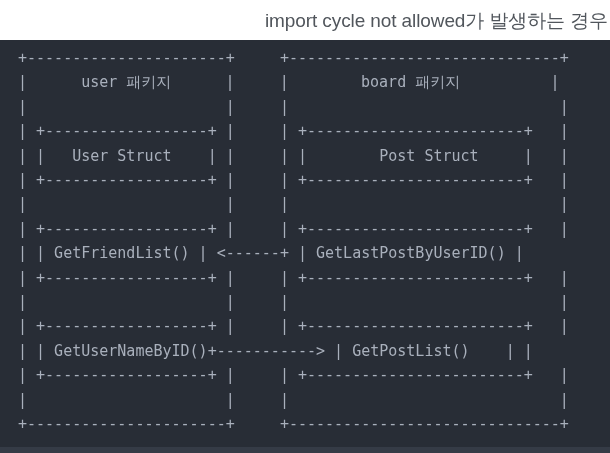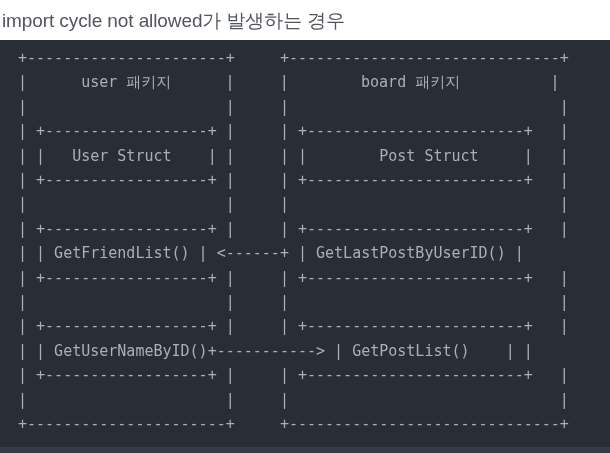--- a/index.html
+++ b/index.html
@@ -9,20 +9,21 @@
     background: #ffffff;
     position: relative;
     font-family: "Liberation Sans", sans-serif;
   }
   .title {
     margin: 0;
     padding: 7px 2px 0 2px;
     font: 400 19px/27px "Liberation Sans", sans-serif;
     color: #51565c;
     letter-spacing: -0.1px;
+    text-align: right;
   }
   .code-block {
     position: absolute;
     left: 0; right: 0; top: 40px; bottom: 0;
     background: #282d36;
   }
   .ascii {
     margin: 0;
     padding: 6px 0 0 18px;
     font-family: "DejaVu Sans Mono", "Liberation Mono", monospace;

